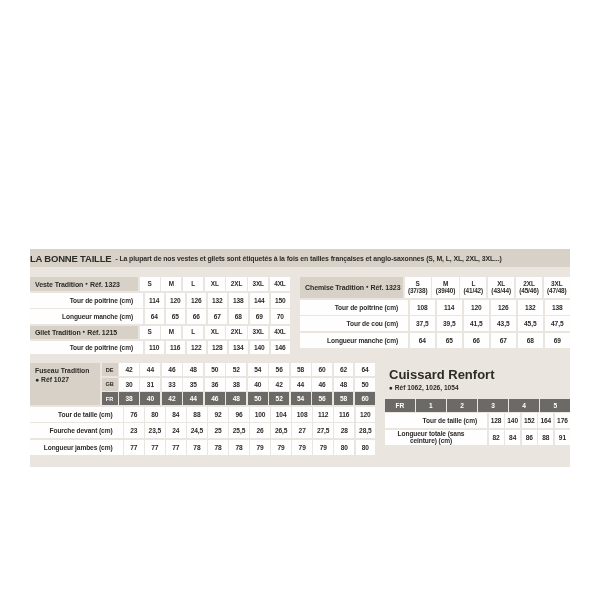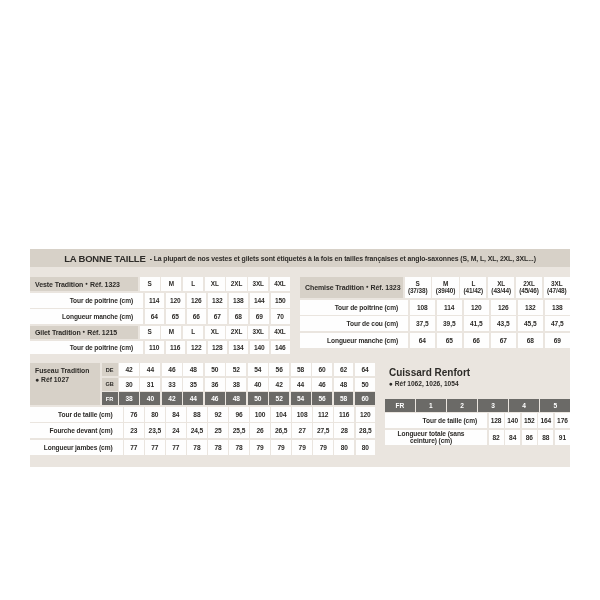--- a/index.html
+++ b/index.html
@@ -7,21 +7,21 @@
     width:600px;height:600px;background:#ffffff;position:relative;
     font-family:"Liberation Sans","DejaVu Sans",sans-serif;
     color:#2d2b28;-webkit-font-smoothing:antialiased;
   }
   .panel{
     position:absolute;left:30px;top:249px;width:540px;height:218px;
     background:#eae5df;
   }
   .banner{
     position:absolute;top:0;left:0;right:0;height:18px;background:#d7d1c8;
-    display:flex;align-items:center;justify-content:center;white-space:nowrap;
+    display:flex;align-items:center;white-space:nowrap;
   }
   .banner .t1{font-size:9.5px;font-weight:bold;letter-spacing:-0.2px;margin-right:4px;}
   .banner .t2{font-size:6.9px;font-weight:bold;letter-spacing:-0.1px;}
 
   .tbl{position:absolute;display:flex;flex-direction:column;gap:1.5px;}
   #t-veste{top:28px;left:0;width:260px;}
   #t-gilet{top:77px;left:0;width:260px;}
   #t-chemise{top:28px;left:270px;width:270px;}
   #t-fuseau{top:114px;left:0;width:345px;}
   #t-cuissard{top:114px;left:355px;width:185px;}
@@ -50,21 +50,21 @@
   .fuseau-top{display:flex;gap:1.5px;}
   .fuseau-label{
     flex:0 0 65px;background:#d7d1c8;padding:3px 0 0 5px;
     font-size:6.8px;font-weight:bold;line-height:1.35;
   }
   .fuseau-grid{flex:1;display:flex;flex-direction:column;gap:1.5px;min-width:0;}
 
   .cuissard-head{
     height:31px;padding:3px 0 0 4px;font-weight:bold;line-height:1.35;
   }
-  .cuissard-head .l1{font-size:10px;}
+  .cuissard-head .l1{font-size:13px;}
   .cuissard-head .l2{font-size:6.6px;}
 </style>
 </head>
 <body>
 
 <div class="panel">
   <div class="banner">
     <span class="t1">LA BONNE TAILLE</span>
     <span class="t2">- La plupart de nos vestes et gilets sont étiquetés à la fois en tailles françaises et anglo-saxonnes (S, M, L, XL, 2XL, 3XL...)</span>
   </div>

